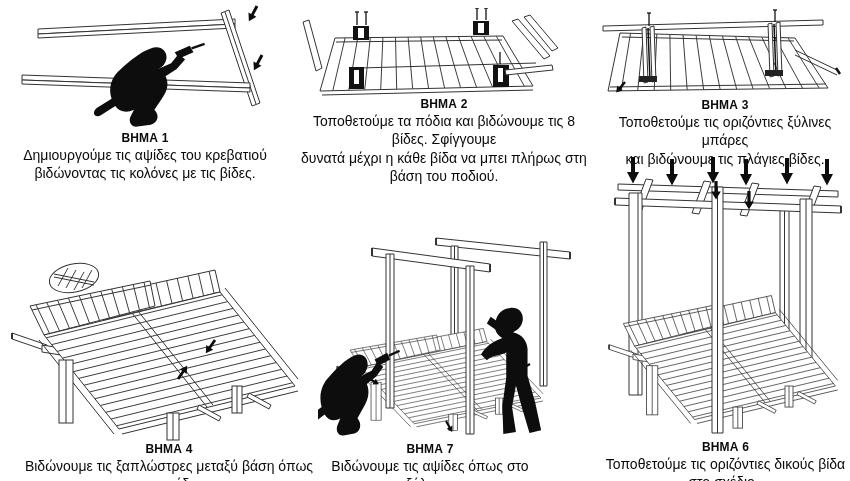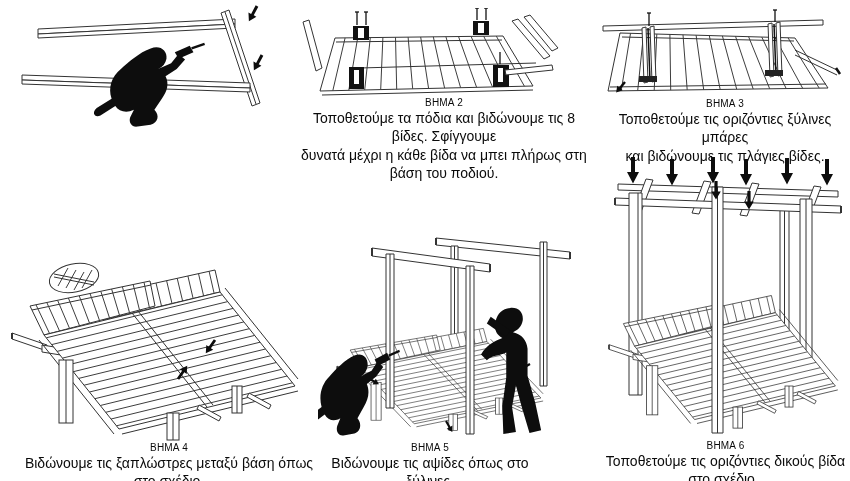--- a/index.html
+++ b/index.html
@@ -1,20 +1,20 @@
 <!DOCTYPE html>
 <html><head>
 <meta charset="utf-8">
 <style>
   html,body{margin:0;padding:0;background:#ffffff;}
   .page{position:relative;width:850px;height:481px;background:#ffffff;overflow:hidden;
         font-family:"Liberation Sans",sans-serif;color:#0a0a0a;}
   .ill{position:absolute;}
   .caption{position:absolute;text-align:center;color:#0a0a0a;}
-  .step-title{font-weight:normal;font-size:10px;letter-spacing:.2px;margin-bottom:1px;}
+  .step-title{font-weight:bold;font-size:12px;letter-spacing:.2px;margin-bottom:1px;}
   .step-desc{font-size:14px;line-height:1.32;white-space:pre-line;}
   svg{display:block;}
   .wood{fill:#ffffff;stroke:#333;stroke-width:1;}
   .slat{stroke:#3d3d3d;stroke-width:1;}
   .edge{stroke:#333;stroke-width:1;fill:none;}
   .dark{fill:#121212;stroke:none;}
 </style>
 </head>
 <body>
 
@@ -271,36 +271,41 @@
     <use href="#g-arrow" transform="translate(37,0) scale(1,1.15)"></use>
     <use href="#g-arrow" transform="translate(76,2) scale(1,1.15)"></use>
     <use href="#g-arrow" transform="translate(117,0) scale(1,1.15)"></use>
     <use href="#g-arrow" transform="translate(150,2) scale(1,1.15)"></use>
     <use href="#g-arrow" transform="translate(191,1) scale(1,1.15)"></use>
     <use href="#g-arrow" transform="translate(231,2) scale(1,1.15)"></use>
     <use href="#g-arrow" transform="translate(120,24) scale(0.8)"></use>
     <use href="#g-arrow" transform="translate(153,34) scale(0.8)"></use>
   </svg>
 
+  <div class="caption" style="left:15px;top:131px;width:260px">
+    <div class="step-title">ΒΗΜΑ 1</div>
+    <div class="step-desc">Δημιουργούμε τις αψίδες του κρεβατιού
+βιδώνοντας τις κολόνες με τις βίδες.</div>
+  </div>
   <div class="caption" style="left:298px;top:97px;width:292px">
     <div class="step-title">ΒΗΜΑ 2</div>
     <div class="step-desc">Τοποθετούμε τα πόδια και βιδώνουμε τις 8 βίδες. Σφίγγουμε
 δυνατά μέχρι η κάθε βίδα να μπει πλήρως στη βάση του ποδιού.</div>
   </div>
   <div class="caption" style="left:598px;top:98px;width:254px">
     <div class="step-title">ΒΗΜΑ 3</div>
     <div class="step-desc">Τοποθετούμε τις οριζόντιες ξύλινες μπάρες
 και βιδώνουμε τις πλάγιες βίδες.</div>
   </div>
   <div class="caption" style="left:19px;top:442px;width:300px">
     <div class="step-title">ΒΗΜΑ 4</div>
     <div class="step-desc">Βιδώνουμε τις ξαπλώστρες μεταξύ βάση όπως στο σχέδιο.</div>
   </div>
   <div class="caption" style="left:310px;top:442px;width:240px">
-    <div class="step-title">ΒΗΜΑ 5</div>
+    <div class="step-title">ΒΗΜΑ 7</div>
     <div class="step-desc">Βιδώνουμε τις αψίδες όπως στο ξύλινες.</div>
   </div>
   <div class="caption" style="left:601px;top:440px;width:249px">
     <div class="step-title">ΒΗΜΑ 6</div>
     <div class="step-desc">Τοποθετούμε τις οριζόντιες δικούς βίδα στο σχέδιο..</div>
   </div>
 
 </div>
 
 </body></html>

